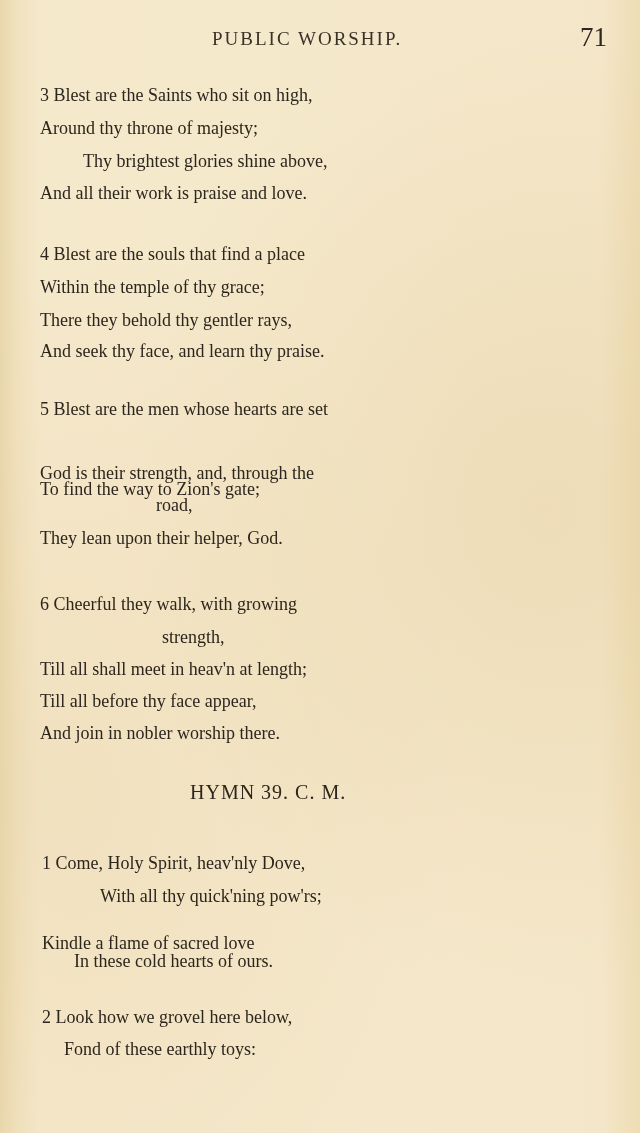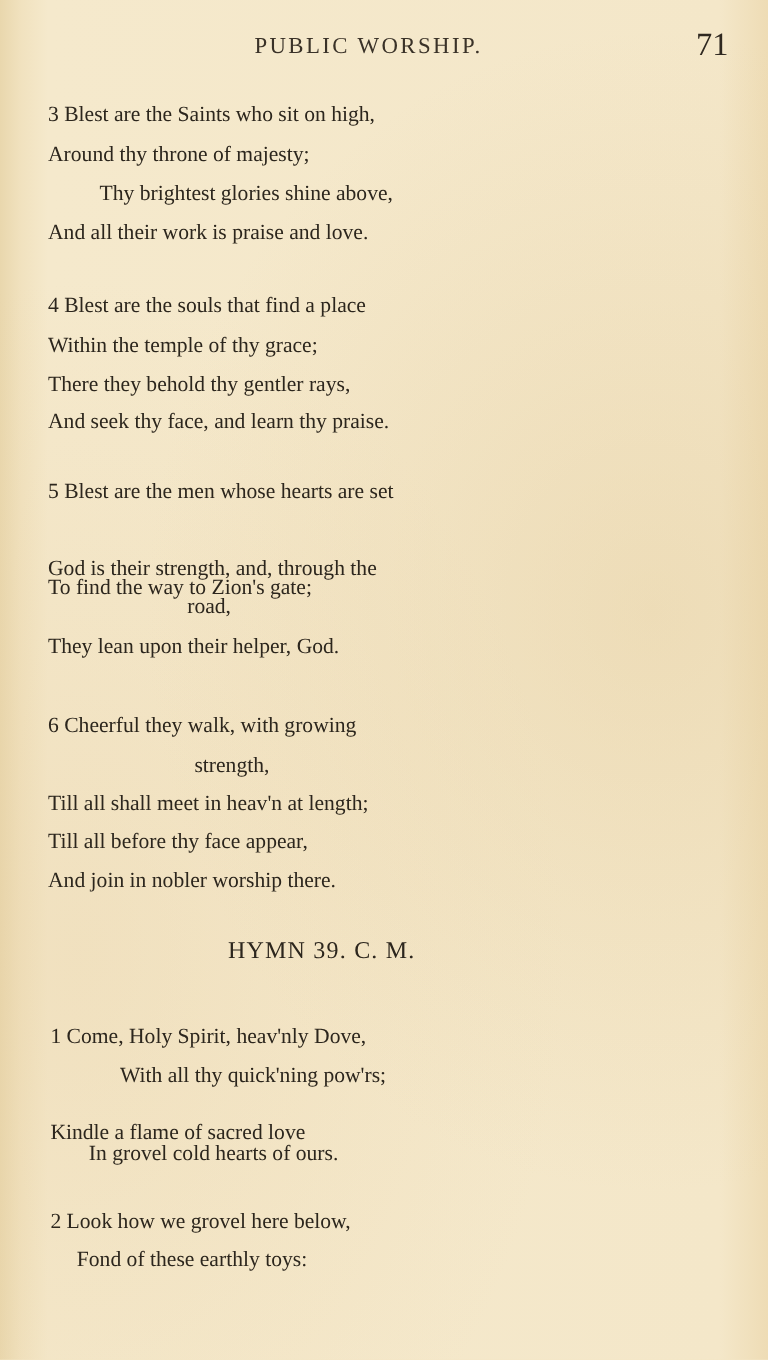--- a/index.html
+++ b/index.html
@@ -102,21 +102,21 @@
     <div class="line" style="top:686px;">Till all before thy face appear,</div>
     <div class="line" style="top:718px;">And join in nobler worship there.</div>
   </div>
 
   <div class="hymn-heading">HYMN 39.   C. M.</div>
 
   <div>
     <div class="line" style="top:848px; left:42px;">1 Come, Holy Spirit, heav'nly Dove,</div>
     <div class="line" style="top:881px; left:76px;margin-left:24px;">With all thy quick'ning pow'rs;</div>
     <div class="line" style="top:914px; left:42px;margin-top:14px;">Kindle a flame of sacred love</div>
-    <div class="line" style="top:946px; left:74px;">In grovel cold hearts of ours.</div>
+    <div class="line" style="top:946px; left:74px;">In these cold hearts of ours.</div>
   </div>
 
   <div>
     <div class="line" style="top:1002px; left:42px;">2 Look how we grovel here below,</div>
     <div class="line" style="top:1034px; left:64px;">Fond of these earthly toys:</div>
   </div>
 
 </div>
 
 </body></html>

